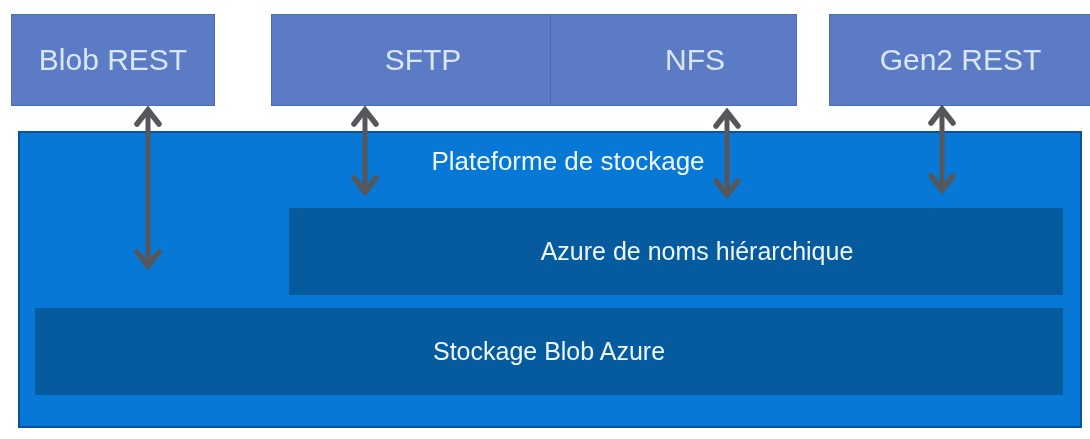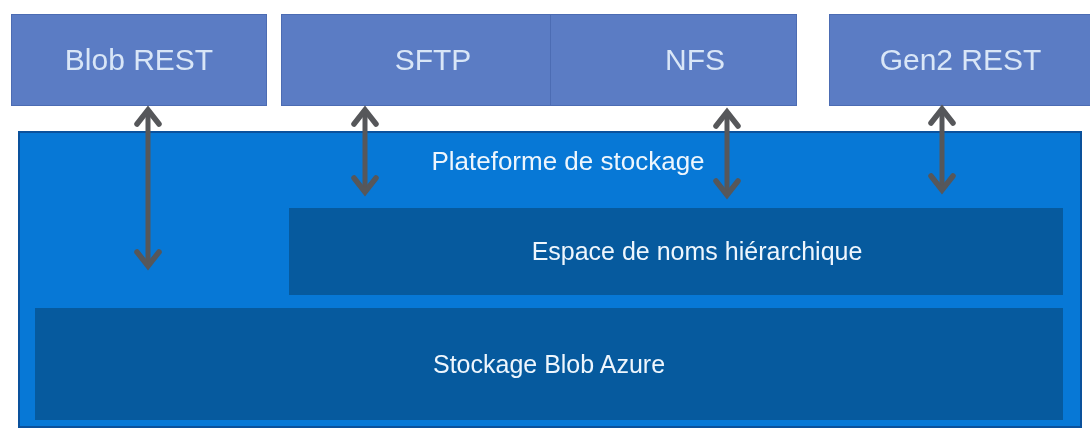--- a/index.html
+++ b/index.html
@@ -21,22 +21,22 @@
     height: 92px;
     background: var(--protocol-box-fill, #5b7cc4);
     border: 1px solid var(--protocol-box-border, #4c6cb3);
     box-sizing: border-box;
     display: flex;
     align-items: center;
     justify-content: center;
     color: var(--protocol-label-text, #d9e6f7);
     font-size: 30px;
   }
-  .proto.blob    { left: 11px;  width: 256px; }
-  .proto.sftp    { left: 281px; width: 304px; }
+  .proto.blob    { left: 11px;  width: 204px; }
+  .proto.sftp    { left: 271px; width: 304px; }
   .proto.nfs     { left: 550px; width: 247px; padding-left: 43px; }
   .proto.gen2    { left: 817px; width: 263px; margin-left: 12px; }
   .platform {
     position: absolute;
     left: 18px;
     top: 131px;
     width: 1064px;
     height: 297px;
     background: var(--platform-fill, #0778d6);
     border: 2px solid var(--platform-border, #0a519c);
@@ -56,21 +56,21 @@
   .layer {
     position: absolute;
     background: var(--layer-fill, #065a9e);
     display: flex;
     align-items: center;
     justify-content: center;
     color: var(--platform-label-text, #eef6fd);
     font-size: 25px;
   }
   .layer.espace   { left: 269px; top: 75px;  width: 774px;  height: 87px; padding-left: 42px; box-sizing: content-box; width: 732px; }
-  .layer.stockage { left: 15px;  top: 175px; width: 1028px; height: 112px; }
+  .layer.stockage { left: 15px;  top: 175px; width: 1028px; height: 87px; }
   .connectors {
     position: absolute;
     left: 0;
     top: 0;
     width: 1090px;
     height: 439px;
     pointer-events: none;
   }
   .connectors .shaft {
     stroke: var(--arrow, #56575a);
@@ -99,21 +99,21 @@
   <div class="proto nfs">
     <span>NFS</span>
   </div>
   <div class="proto gen2">
     <span>Gen2 REST</span>
   </div>
 
   <div class="platform">
     <div class="platform-title">Plateforme de stockage</div>
     <div class="layer espace">
-      <span>Espace de noms hiérarchique</span>
+      <span>Azure de noms hiérarchique</span>
     </div>
     <div class="layer stockage">
       <span>Stockage Blob Azure</span>
     </div>
   </div>
 
   <svg class="connectors" viewBox="0 0 1090 439" xmlns="http://www.w3.org/2000/svg">
     <g>
       <line class="shaft" x1="148" y1="114" x2="148" y2="262"></line>
       <polyline class="head" points="137,124 148,110 159,124"></polyline>

